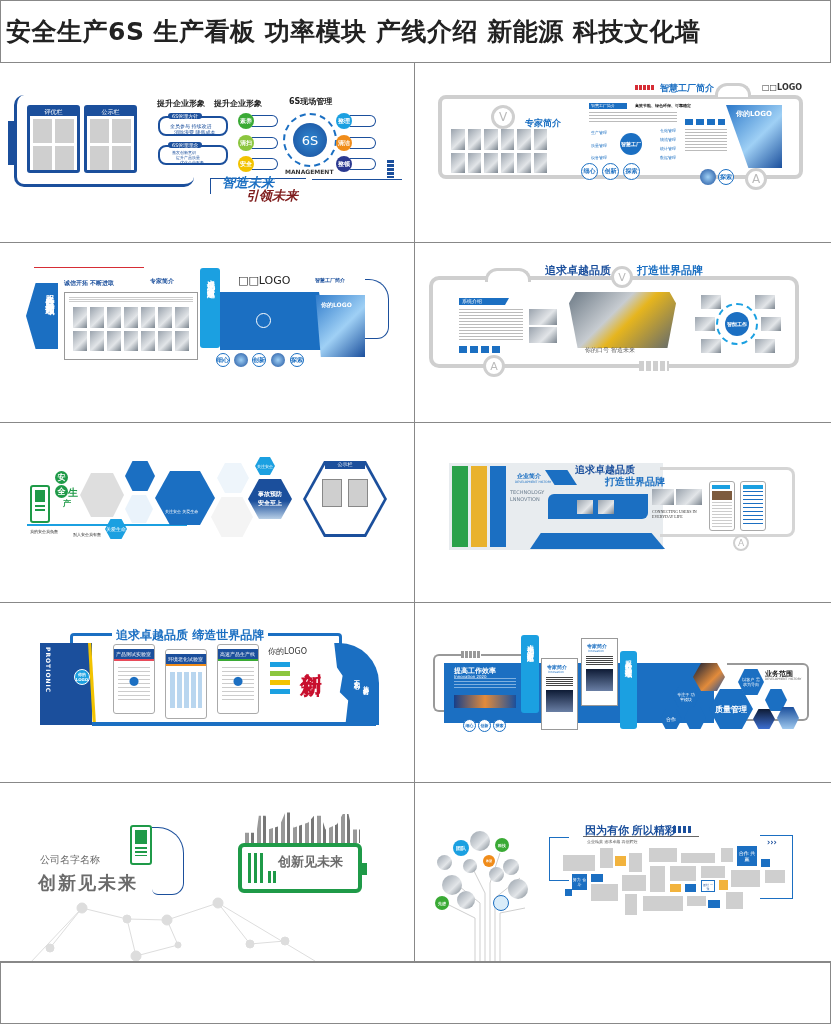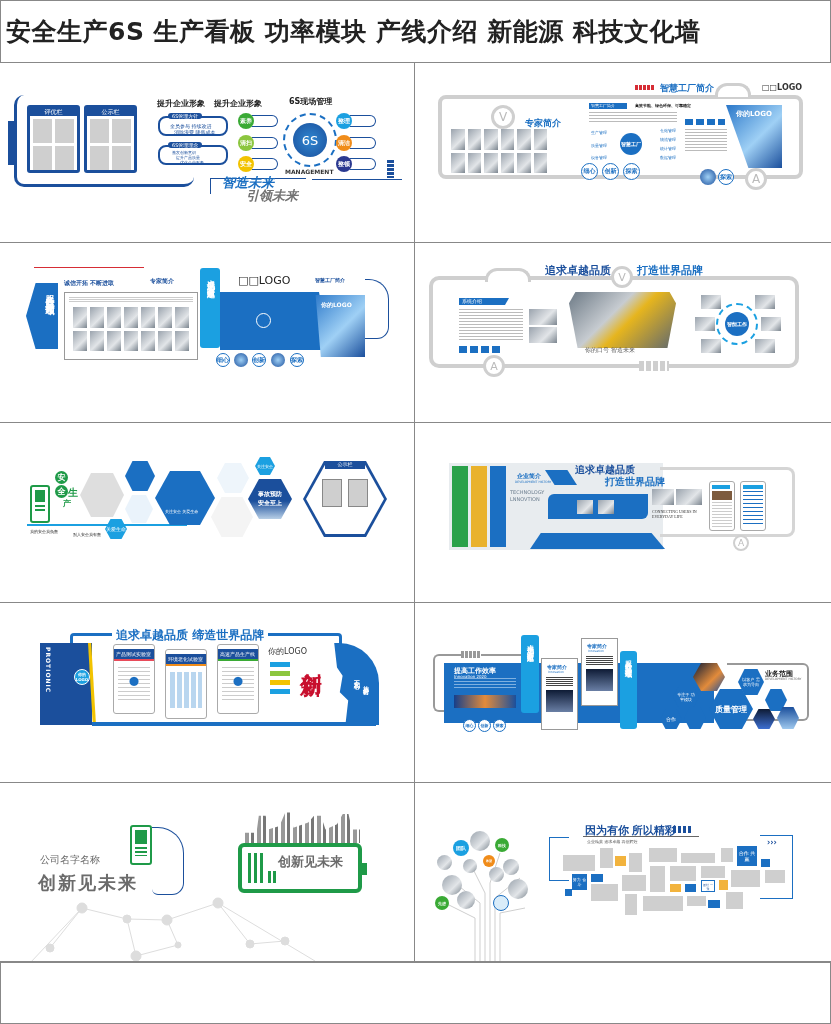--- a/index.html
+++ b/index.html
@@ -83,21 +83,21 @@
     <div class="abs circle" style="left:336px;top:50px;width:16px;height:16px;background:#1ba0e1">整理</div>
     <div class="abs circle" style="left:336px;top:72px;width:16px;height:16px;background:#f08c1a">清洁</div>
     <div class="abs circle" style="left:336px;top:93px;width:16px;height:16px;background:#2b3990">整顿</div>
     <div class="abs" style="left:350px;top:52px;width:26px;height:12px;border:1px solid #1b4f9c;border-left:none;border-radius:0 6px 6px 0"></div>
     <div class="abs" style="left:350px;top:74px;width:26px;height:12px;border:1px solid #1b4f9c;border-left:none;border-radius:0 6px 6px 0"></div>
     <div class="abs" style="left:350px;top:95px;width:26px;height:12px;border:1px solid #1b4f9c;border-left:none;border-radius:0 6px 6px 0"></div>
     <div class="abs" style="left:387px;top:97px;width:7px;height:18px;background:repeating-linear-gradient(#1b4f9c 0 3px,#fff 3px 4px)"></div>
     <div class="abs" style="left:312px;top:116px;width:90px;height:1px;background:#1b4f9c"></div>
     <div class="abs" style="left:210px;top:115px;width:96px;height:16px;border:1px solid #1b4f9c;border-bottom:none;border-right:none"></div>
     <div class="abs txt-l" style="left:222px;top:111px;color:#1b6fc2;font-size:13px;font-style:italic">智造未来</div>
-    <div class="abs txt-l" style="left:246px;top:124px;color:#737373;font-size:13px;font-style:italic">引领未来</div>
+    <div class="abs txt-l" style="left:246px;top:124px;color:#7f1d1d;font-size:13px;font-style:italic">引领未来</div>
   </div>
 
   <div class="cell r" style="left:415px;top:0">
     <div class="abs" style="left:23px;top:32px;width:365px;height:84px;border:4px solid #cfcfcf;border-radius:8px"></div>
     <div class="abs circle" style="left:76px;top:42px;width:24px;height:24px;border:3px solid #cfcfcf;background:#fff;color:#bbb;font-size:12px;font-weight:normal">V</div>
     <div class="abs circle" style="left:330px;top:105px;width:22px;height:22px;border:3px solid #cfcfcf;background:#fff;color:#bbb;font-size:12px;font-weight:normal">A</div>
     <div class="abs" style="left:300px;top:20px;width:36px;height:14px;background:#fff;border:3px solid #cfcfcf;border-bottom:none;border-radius:12px 12px 0 0"></div>
     <div class="abs txt-m" style="left:245px;top:19px;color:#1b6fc2">智慧工厂简介</div>
     <div class="abs" style="left:220px;top:22px;width:20px;height:5px;background:repeating-linear-gradient(90deg,#d62d35 0 3px,#fff 3px 4px)"></div>
     <div class="abs txt-m" style="left:347px;top:20px;color:#333;font-size:8px">□□LOGO</div>

